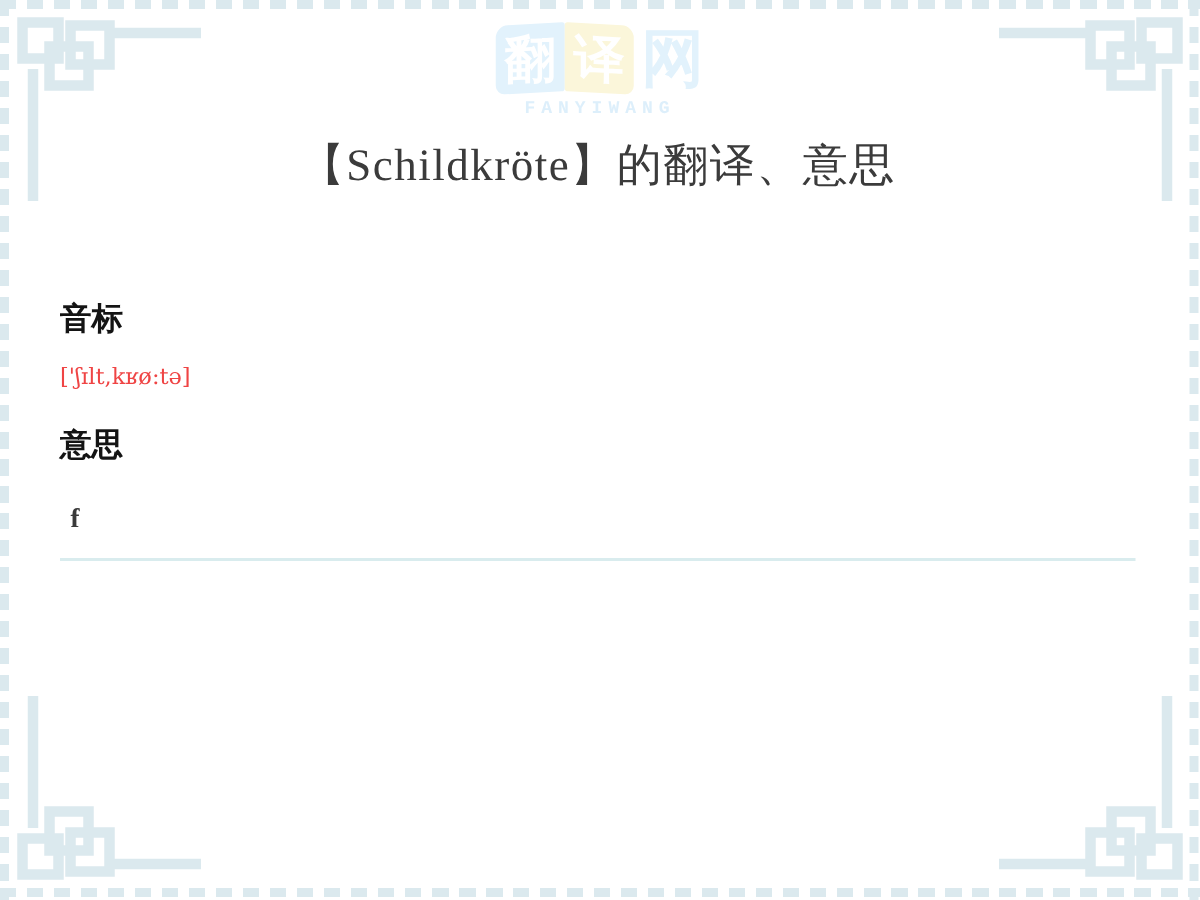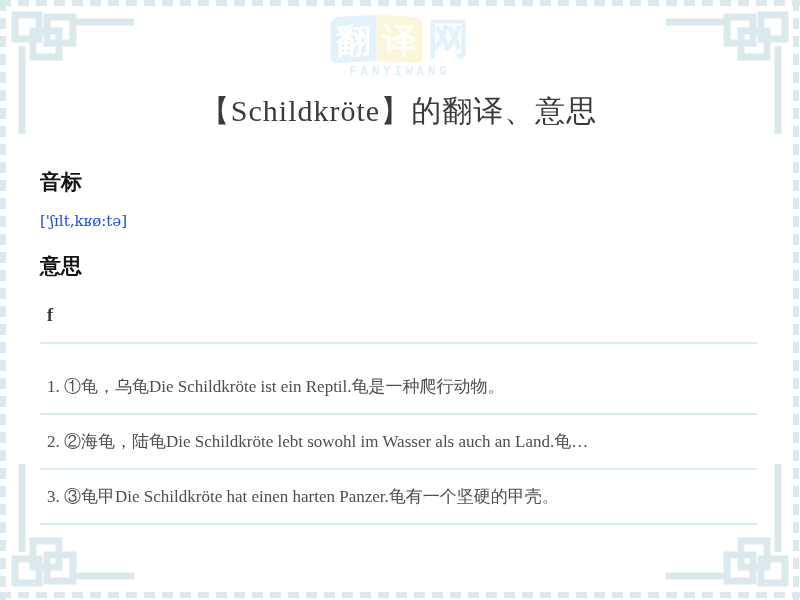--- a/index.html
+++ b/index.html
@@ -76,28 +76,28 @@
     line-height: 36px;
     color: #3b3b3b;
     letter-spacing: 1px;
   }
   .section-heading {
     font-size: 21px;
     font-weight: bold;
     line-height: 27px;
     color: #141414;
   }
-  .heading-phonetic { margin-top: 40px; }
+  .heading-phonetic { margin-top: 70px; }
   .heading-meaning  { margin-top: 21px; }
   .phonetic-value {
     margin-top: 15px;
     font-family: "DejaVu Serif", serif;
     font-size: 15px;
     line-height: 21px;
-    color: #1d4ed8;
+    color: #ef4444;
   }
   .gender-row {
     margin-top: 23px;
     padding: 0 0 15px 7px;
     font-size: 18px;
     line-height: 24px;
     font-weight: bold;
     color: #3a3a3a;
     border-bottom: 2px solid #d9ecee;
   }
@@ -170,20 +170,15 @@
   <div class="content">
     <h1 class="page-title">【Schildkröte】的翻译、意思</h1>
 
     <div class="section-heading heading-phonetic">音标</div>
     <div class="phonetic-value">['ʃɪlt,kʁø:tə]</div>
 
     <div class="section-heading heading-meaning">意思</div>
 
     <div class="gender-row">f</div>
 
-    <div class="meaning-list">
-      <div class="meaning-item">1. ①龟，乌龟Die Schildkröte ist ein Reptil.龟是一种爬行动物。</div>
-      <div class="meaning-item">2. ②海龟，陆龟Die Schildkröte lebt sowohl im Wasser als auch an Land.龟…</div>
-      <div class="meaning-item">3. ③龟甲Die Schildkröte hat einen harten Panzer.龟有一个坚硬的甲壳。</div>
-    </div>
   </div>
 
 </div>
 
 </body></html>

